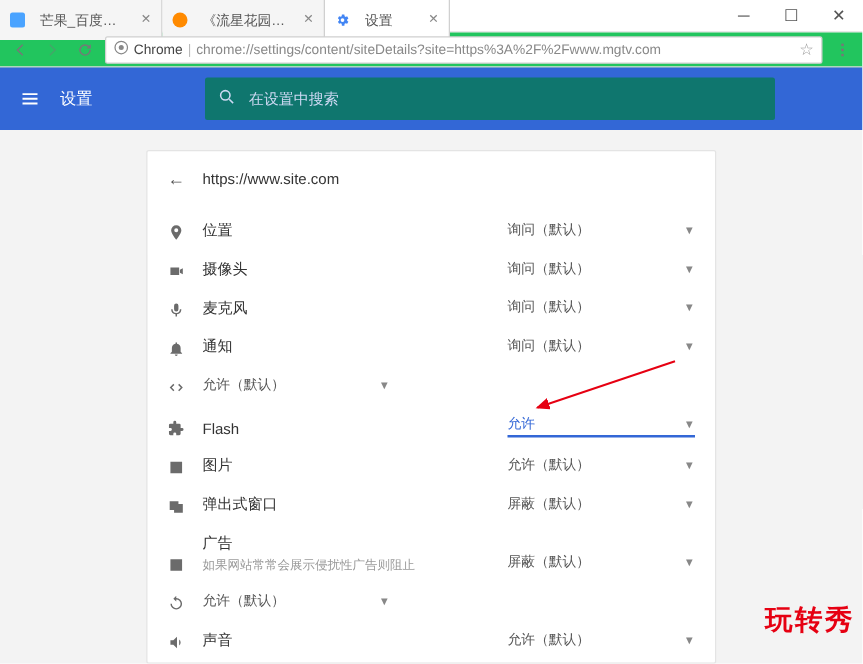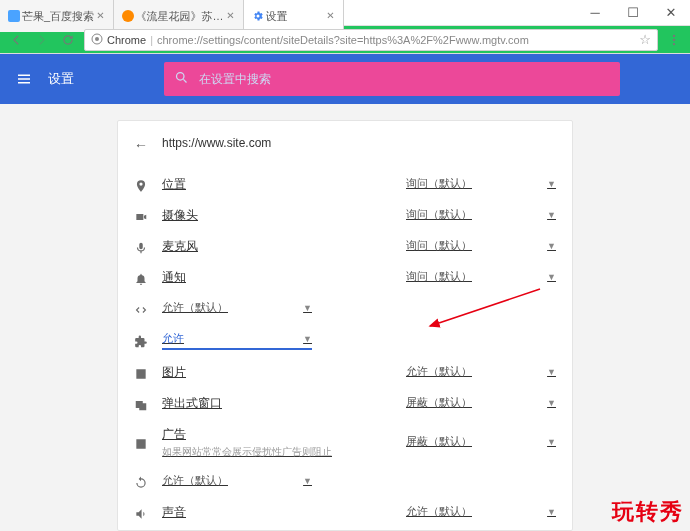--- a/index.html
+++ b/index.html
@@ -1,60 +1,60 @@
 <!DOCTYPE html>
 <html><head>
 <meta charset="utf-8">
 <style>
   * { box-sizing: border-box; margin: 0; padding: 0; font-family: "Microsoft YaHei", Arial, sans-serif; }
   body { width: 690px; height: 531px; overflow: hidden; background: #fff; font-size: 12px; color: #333; -webkit-font-smoothing: antialiased; }
 
   
   .titlebar { height: 26px; background: #fff; border-bottom: 1px solid #e0e0e0; display: flex; align-items: stretch; }
-  .tab { display: flex; align-items: center; gap: 2px; padding: 16px 8px; border-right: 1px solid #d0d0d0; background: #f5f5f5; max-width: 130px; min-width: 100px; }
+  .tab { display: flex; align-items: center; gap: 12px; padding: 16px 8px; border-right: 1px solid #d0d0d0; background: #f5f5f5; max-width: 130px; min-width: 100px; }
   .tab.active { background: #fff; }
   .tab .fav { width: 12px; height: 12px; display: inline-block; }
   .tab .txt { flex: 1; white-space: nowrap; overflow: hidden; text-overflow: ellipsis; font-size: 11px; color: #555; }
   .tab .close { color: #888; font-size: 10px; line-height: 1; }
   .wincontrols { margin-left: auto; display: flex; }
   .winbtn { width: 38px; display: flex; align-items: center; justify-content: center; color: #555; font-size: 13px; }
   .addrbar { height: 28px; display: flex; align-items: center; gap: 6px; padding: 0 6px; background: #22c55e; border-bottom: 1px solid #dcdcdc; }
   .navbtn { width: 20px; height: 20px; display: flex; align-items: center; justify-content: center; color: #777; }
   .addrfield { flex: 1; height: 22px; background: #fff; border: 1px solid #d0d0d0; border-radius: 2px; display: flex; align-items: center; padding: 0 6px; font-size: 11px; color: #888; gap: 4px; }
   .addrfield .dom { color: #444; }
   .star { color: #999; font-size: 13px; }
 
   
   .bluebar { height: 50px; background: #3367d6; display: flex; align-items: center; color: #fff; }
   .bluebar .ham { width: 48px; display: flex; align-items: center; justify-content: center; }
   .bluebar .title { font-size: 13px; margin-right: 20px; }
   .searchwrap { flex: 1; display: flex; justify-content: center; }
-  .searchbox { width: 456px; height: 34px; background: #ec4899; border-radius: 2px; display: flex; align-items: center; padding: 0 10px; gap: 10px; color: #cdd9f3; }
+  .searchbox { width: 456px; height: 34px; background: #0f766e; border-radius: 2px; display: flex; align-items: center; padding: 0 10px; gap: 10px; color: #cdd9f3; }
   .searchbox input { flex: 1; background: transparent; border: none; outline: none; color: #fff; font-size: 12px; }
   .searchbox input::placeholder { color: #cdd9f3; }
 
   
   .cardwrap { display: flex; justify-content: center; padding-top: 16px; background: #f3f3f3; height: calc(531px - 26px - 28px - 50px); position: relative; overflow: hidden; }
   .card { width: 456px; background: #fff; border: 1px solid #e4e4e4; border-radius: 2px; }
   .siteheader { display: flex; align-items: center; gap: 14px; padding: 14px 16px 18px 16px; }
   .backarr { color: #555; font-size: 14px; }
   .siteurl { font-size: 12px; color: #333; }
 
-  .row { display: flex; align-items: center; padding: 7px 16px 7px 16px; text-decoration: underline; }
+  .row { display: flex; align-items: flex-end; padding: 7px 16px 7px 16px; }
   .rowicon { width: 28px; color: #6b6b6b; font-size: 13px; display: flex; align-items: center; padding-top: 2px; }
   .rowmain { flex: 1; }
   .rowlabel { font-size: 12px; color: #333; }
   .rowhelp { font-size: 10px; color: #9a9a9a; margin-top: 2px; }
   .rowselect { width: 150px; display: flex; align-items: center; justify-content: space-between; font-size: 11px; color: #555; padding-bottom: 2px; }
   .rowselect.underline { border-bottom: 2px solid #3367d6; color: #3367d6; }
   .caret { color: #888; font-size: 9px; }
 
   
   .redarrow { position: absolute; pointer-events: none; }
-  .watermark { position: absolute; right: 6px; bottom: 4px; text-align: left; font-family: "SimSun", serif; pointer-events: none; color: #e60012; }
+  .watermark { position: absolute; right: 6px; bottom: 20px; text-align: left; font-family: "SimSun", serif; pointer-events: none; color: #e60012; }
   .watermark .cn { font-size: 22px; font-weight: bold; letter-spacing: 2px; }
   .watermark .en { font-size: 17px; font-weight: bold; letter-spacing: 0.5px; color: #e60012; }
 
   .ham svg, .navbtn svg, .rowicon svg { display: block; }
 </style>
 </head>
 <body>
 
 <div class="titlebar">
   <div class="tab">
@@ -222,20 +222,24 @@
       <span class="caret">▼</span>
     </div>
   </div>
 
   <div class="row">
     <div class="rowicon">
             <svg width="14" height="14" viewBox="0 0 24 24">
               <path fill="#6b6b6b" d="M20 11h-2V7a2 2 0 00-2-2h-4V3a2 2 0 10-4 0v2H4a2 2 0 00-2 2v4h2a2 2 0 110 4H2v4a2 2 0 002 2h4v-2a2 2 0 114 0v2h4a2 2 0 002-2v-4h2a2 2 0 100-4z"></path>
             </svg>
           </div>
+    <div class="rowmain">
+      <div class="rowlabel">Flash</div>
+
+    </div>
     <div class="rowselect underline">
       <span class="val">允许</span>
       <span class="caret">▼</span>
     </div>
   </div>
 
   <div class="row">
     <div class="rowicon">
             <svg width="14" height="14" viewBox="0 0 24 24">
               <path fill="#6b6b6b" d="M4 4h16v16H4zM6 18l4-5 3 3 2-2 3 4z"></path>

